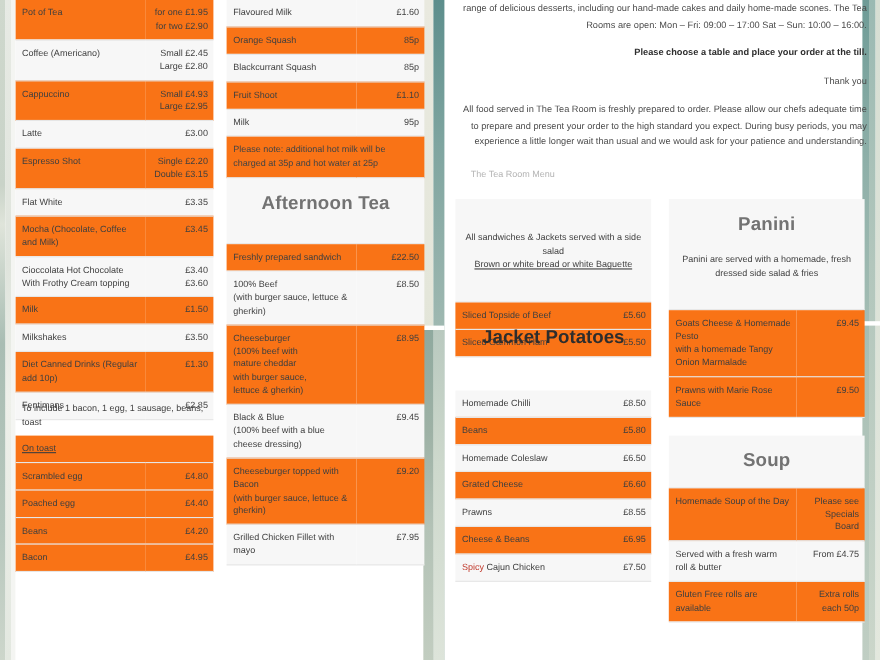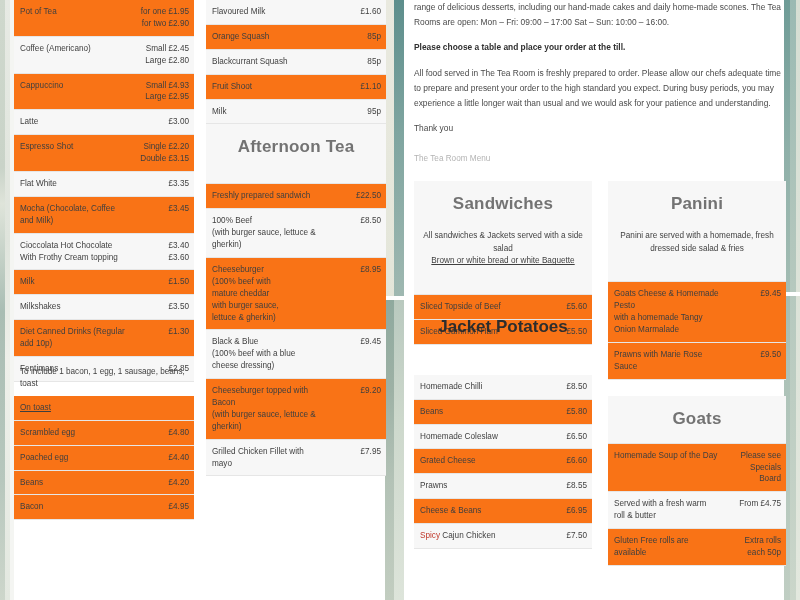--- a/index.html
+++ b/index.html
@@ -100,28 +100,29 @@
   .sect .sub u { text-decoration: underline; }
   .sect.tight { padding-bottom: 14px; }
 
   
   .prose { padding: 0 8px 0 10px; }
   .prose p {
     margin: 0 0 11px 0;
     font-size: 8.4px;
     line-height: 1.75;
     color: #4a4a4a;
+    text-align: right;
   }
   .prose p.strong { font-weight: bold; color: #2f2f2f; }
   .prose p.first { margin-top: 0; }
   .caption {
     margin-top: 18px;
     font-size: 8.2px;
     color: #b4b4b4;
-    padding-left: 10px;
+    padding-left: 24px;
   }
 
   
   .rgrid { display: flex; gap: 16px; padding: 0 6px 0 10px; margin-top: 18px; }
   .rcol { width: 178px; }
 
   .spicy { color: #c0392b; }
   .ul { text-decoration: underline; }
 
   
@@ -276,20 +277,23 @@
                   <td class="price">85p</td>
                 </tr>
             <tr class="plain">
                   <td class="name">Fruit Shoot</td>
                   <td class="price">£1.10</td>
                 </tr>
             <tr class="alt">
                   <td class="name">Milk</td>
                   <td class="price">95p</td>
                 </tr>
+            <tr class="plain note-row">
+                  <td class="full" colspan="2">Please note: additional hot milk will be charged at 35p and hot water at 25p</td>
+                </tr>
           </tbody>
             </table>
         </div>
 
         <div class="sect">
           <h2>Afternoon Tea</h2>
         </div>
 
         <div class="card">
           <table class="tbl">
@@ -339,32 +343,31 @@
       </div>
 
     </div>
   </div>
 
   <div class="pane-right">
 
     <div class="prose">
       <p class="first">range of delicious desserts, including our hand-made cakes and daily home-made scones. The Tea Rooms are open: Mon – Fri: 09:00 – 17:00 Sat – Sun: 10:00 – 16:00.</p>
       <p class="strong">Please choose a table and place your order at the till.</p>
+      <p>Thank you</p>
       <p>All food served in The Tea Room is freshly prepared to order. Please allow our chefs adequate time to prepare and present your order to the high standard you expect. During busy periods, you may experience a little longer wait than usual and we would ask for your patience and understanding.</p>
-      <p>Thank you</p>
     </div>
 
     <div class="caption">The Tea Room Menu</div>
 
     <div class="rgrid">
 
       <div class="rcol">
 
         <div class="sect">
-          <h2>Sandwiches</h2>
           <div class="sub">
             <span>All sandwiches &amp; Jackets served with a side salad</span><br>
             <u>Brown or white bread or white Baguette</u>
           </div>
         </div>
 
         <div class="card" style="position:relative;">
           <table class="tbl">
               <tbody>
             <tr class="plain">
@@ -443,21 +446,21 @@
                   <td class="name" style="white-space:pre-line">Prawns with Marie Rose Sauce</td>
                   <td class="price">£9.50</td>
                 </tr>
           </tbody>
             </table>
         </div>
 
         <div style="height:16px;"></div>
 
         <div class="sect tight">
-          <h2>Goats</h2>
+          <h2>Soup</h2>
         </div>
 
         <div class="card">
           <table class="tbl">
               <tbody>
             <tr class="plain">
                   <td class="name">Homemade Soup of the Day</td>
                   <td class="price">Please see Specials Board</td>
                 </tr>
             <tr class="alt">

